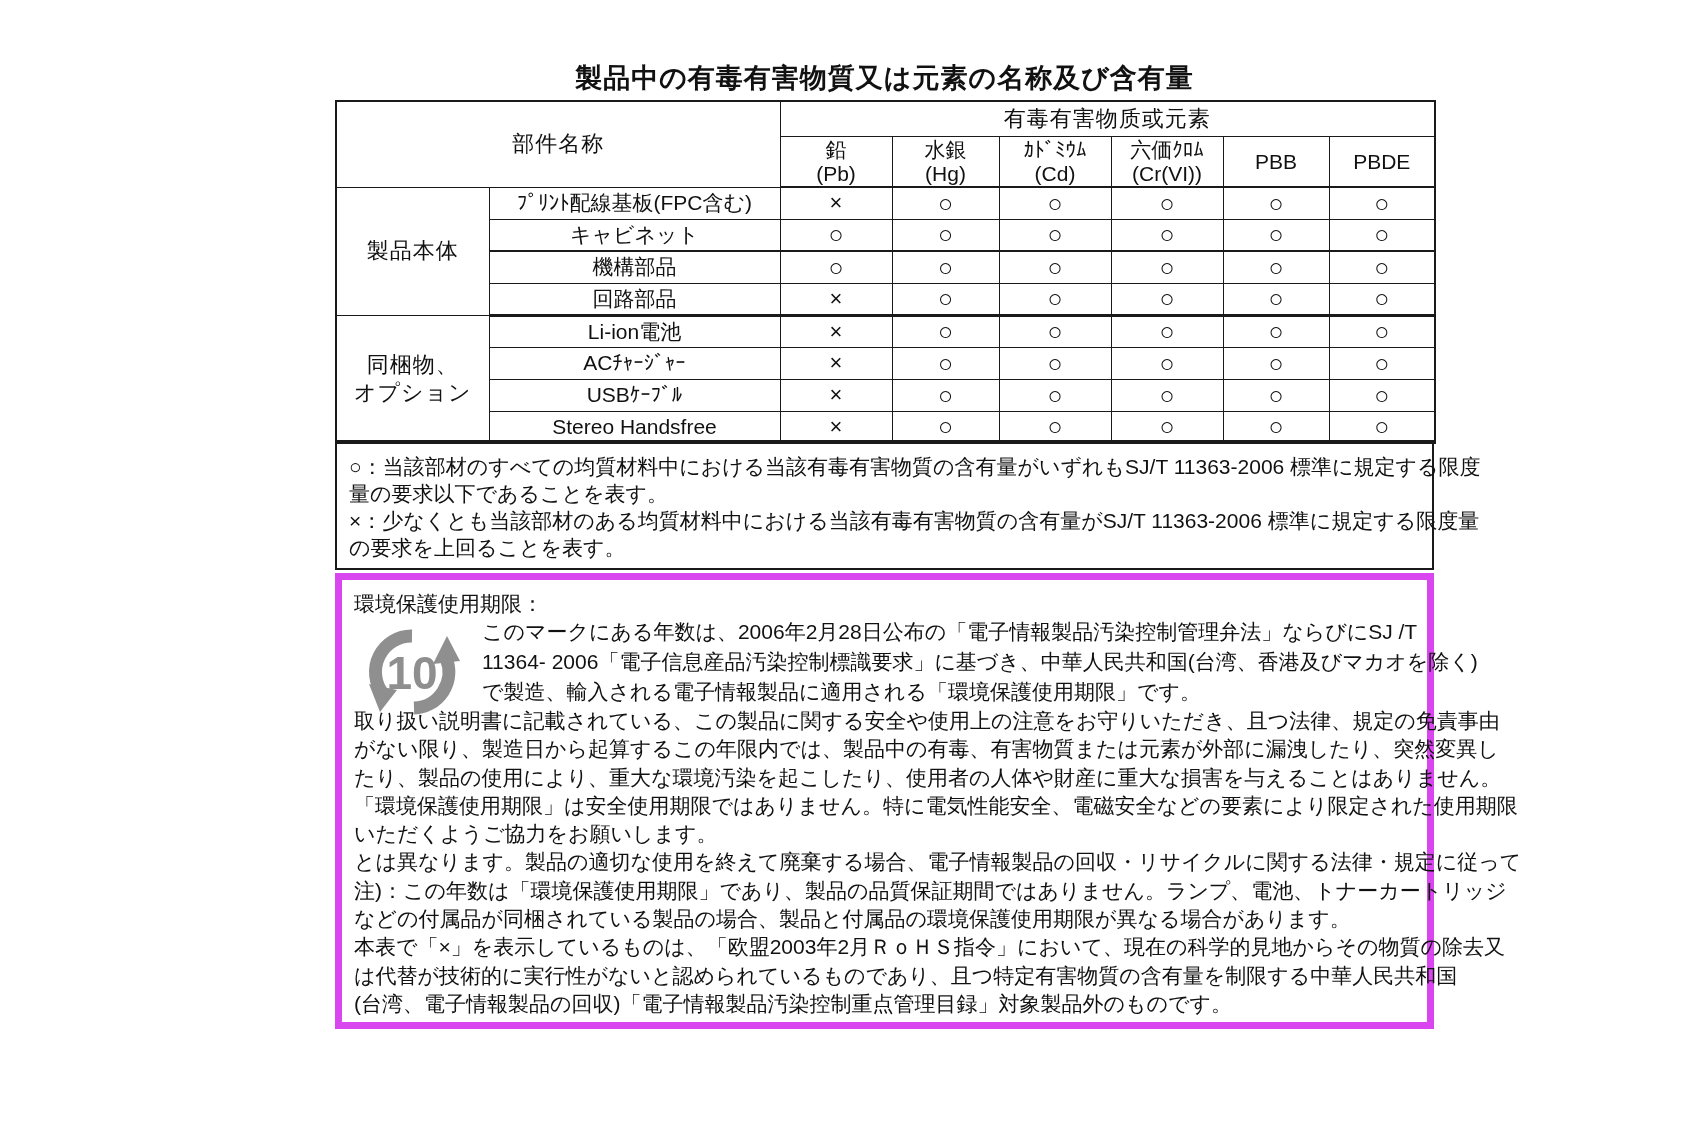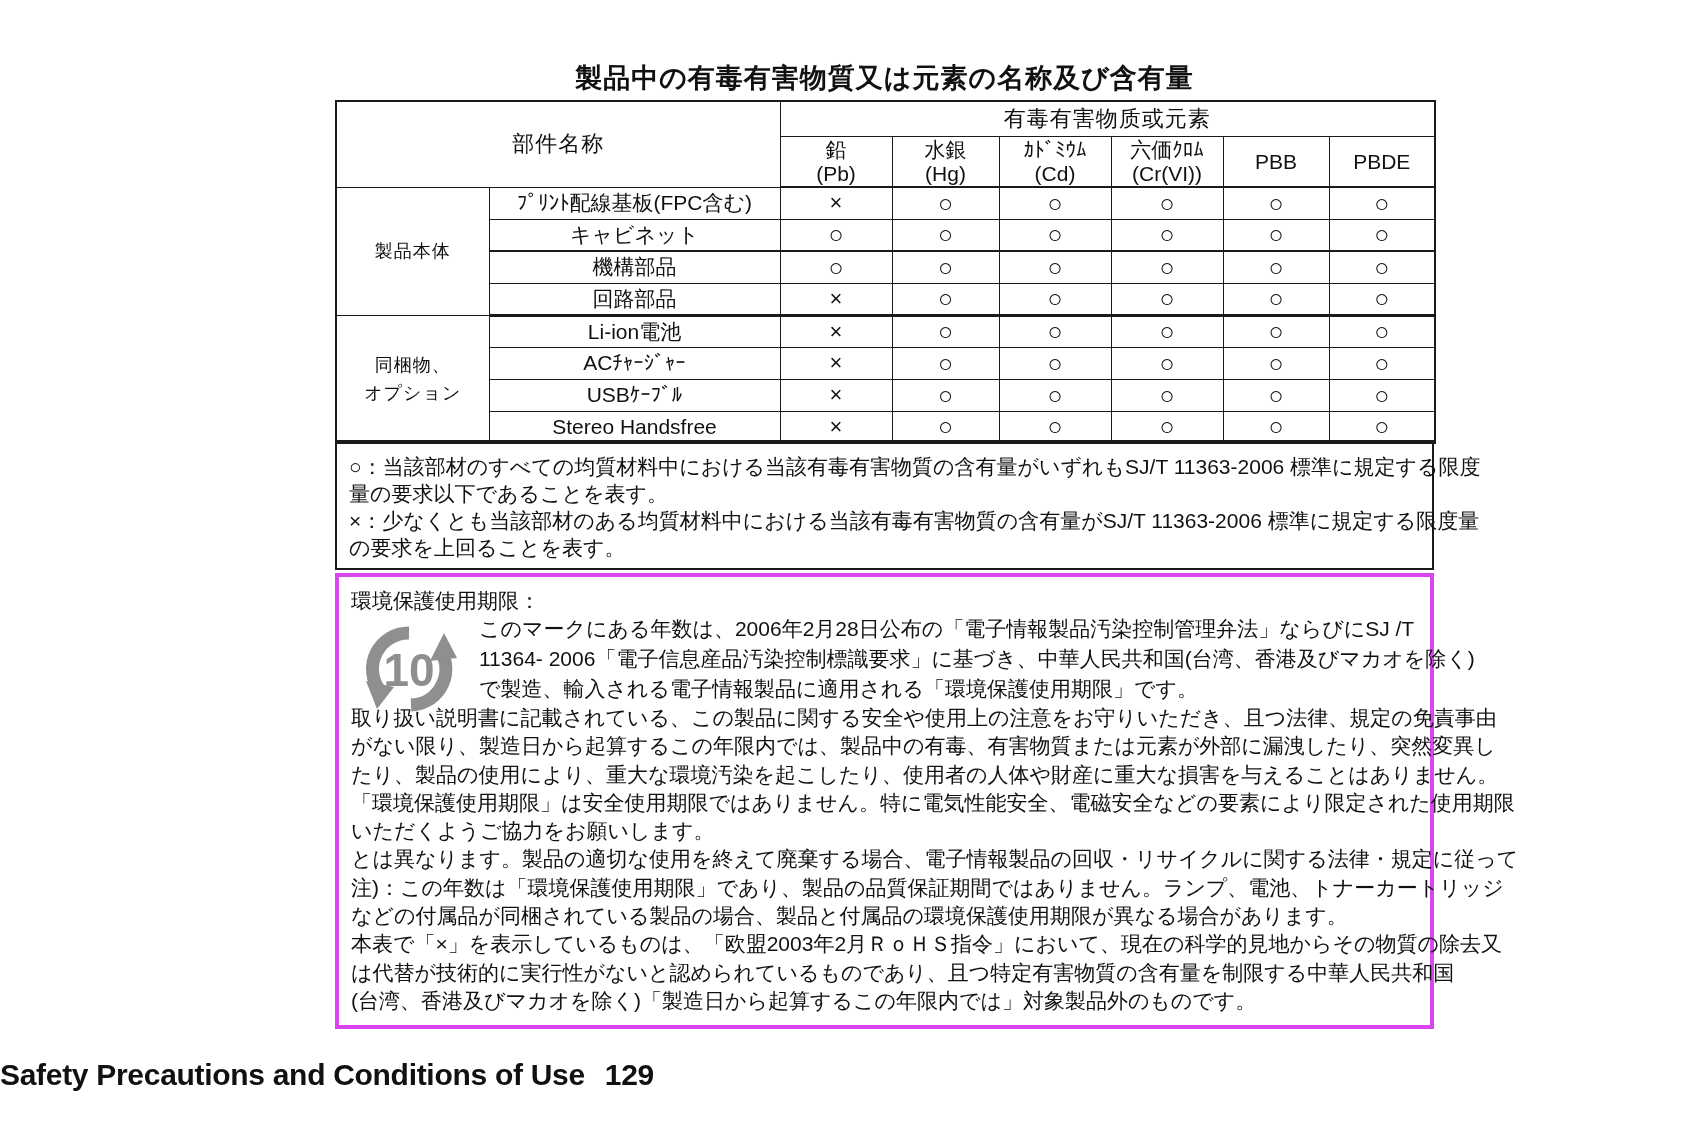--- a/index.html
+++ b/index.html
@@ -1,49 +1,49 @@
 <!DOCTYPE html>
 <html><head>
 <meta charset="utf-8">
 <style>
   html,body{margin:0;padding:0;background:#fff;}
   .sheet{
-    position:relative;width:1682px;height:1144px;background:#ffffff;
+    position:relative;width:1682px;height:1029px;background:#ffffff;
     color:#111;font-family:"Liberation Sans","DejaVu Sans",sans-serif;overflow:hidden;
   }
   .doc-title{
     position:absolute;left:335px;top:60px;width:1099px;text-align:center;
     font-size:27px;font-weight:700;letter-spacing:1px;
   }
   table.haz{
     position:absolute;left:335px;top:100px;width:1099px;
     border-collapse:collapse;table-layout:fixed;border:2px solid #1a1a1a;
   }
   table.haz th,table.haz td{
     border:1px solid #1a1a1a;padding:0;margin:0;text-align:center;vertical-align:middle;
     font-weight:normal;
   }
   th.partname-cell{font-size:22px;letter-spacing:1px;}
   th.substances-cell{font-size:22px;height:34px;letter-spacing:1px;}
   #col-header-row th{height:49px;font-size:21px;line-height:24px;border-bottom-width:2px;}
   tbody tr{height:32px;}
-  td.group-label{font-size:18px;white-space:pre-line;line-height:28px;letter-spacing:1px;}
+  td.group-label{font-size:22px;white-space:pre-line;line-height:28px;letter-spacing:1px;}
   td.part-label{text-align:left;padding-left:13px;font-size:21px;}
   td.mark{font-size:25px;line-height:1;}
   td.mark.cross{font-size:22px;}
   tr.thick-below td{border-bottom-width:2px;}
   tr.group-end td{border-bottom-width:3px;}
   .legend-box{
     position:absolute;left:335px;top:440px;width:1099px;height:130px;
     border:2px solid #1a1a1a;box-sizing:border-box;padding:11px 24px 0 12px;
     font-size:21px;line-height:27px;
   }
   .epup-box{
     position:absolute;left:335px;top:573px;width:1099px;height:456px;
-    border:4px solid #d946ef;box-sizing:border-box;padding:10px 7px 0 12px;
+    border:7px solid #d946ef;box-sizing:border-box;padding:10px 7px 0 12px;
     font-size:21px;
   }
   .epup-heading{line-height:27px;}
   .epup-logo{position:absolute;left:14px;top:40px;width:112px;height:100px;}
   .logo-lines{margin-left:128px;line-height:30px;}
   .epup-body-lines{line-height:28.3px;}
   .text-line{white-space:nowrap;}
   .page-footer{
     position:absolute;left:0;top:1058px;width:1507px;text-align:left;
     font-size:30px;font-weight:700;letter-spacing:-0.3px;
@@ -210,21 +210,21 @@
         <div class="text-line">取り扱い説明書に記載されている、この製品に関する安全や使用上の注意をお守りいただき、且つ法律、規定の免責事由</div>
         <div class="text-line">がない限り、製造日から起算するこの年限内では、製品中の有毒、有害物質または元素が外部に漏洩したり、突然変異し</div>
         <div class="text-line">たり、製品の使用により、重大な環境汚染を起こしたり、使用者の人体や財産に重大な損害を与えることはありません。</div>
         <div class="text-line">「環境保護使用期限」は安全使用期限ではありません。特に電気性能安全、電磁安全などの要素により限定された使用期限</div>
         <div class="text-line">いただくようご協力をお願いします。</div>
         <div class="text-line">とは異なります。製品の適切な使用を終えて廃棄する場合、電子情報製品の回収・リサイクルに関する法律・規定に従って</div>
         <div class="text-line">注)：この年数は「環境保護使用期限」であり、製品の品質保証期間ではありません。ランプ、電池、トナーカートリッジ</div>
         <div class="text-line">などの付属品が同梱されている製品の場合、製品と付属品の環境保護使用期限が異なる場合があります。</div>
         <div class="text-line">本表で「×」を表示しているものは、「欧盟2003年2月ＲｏＨＳ指令」において、現在の科学的見地からその物質の除去又</div>
         <div class="text-line">は代替が技術的に実行性がないと認められているものであり、且つ特定有害物質の含有量を制限する中華人民共和国</div>
-        <div class="text-line">(台湾、香港及びマカオを除く)「製造日から起算するこの年限内では」対象製品外のものです。</div>
+        <div class="text-line">(台湾、電子情報製品の回収)「電子情報製品汚染控制重点管理目録」対象製品外のものです。</div>
       </div>
   </div>
 
   <div class="page-footer">
     <span>Safety Precautions and Conditions of Use</span><span class="pageno">129</span>
   </div>
 
 </div>
 
 </body></html>

